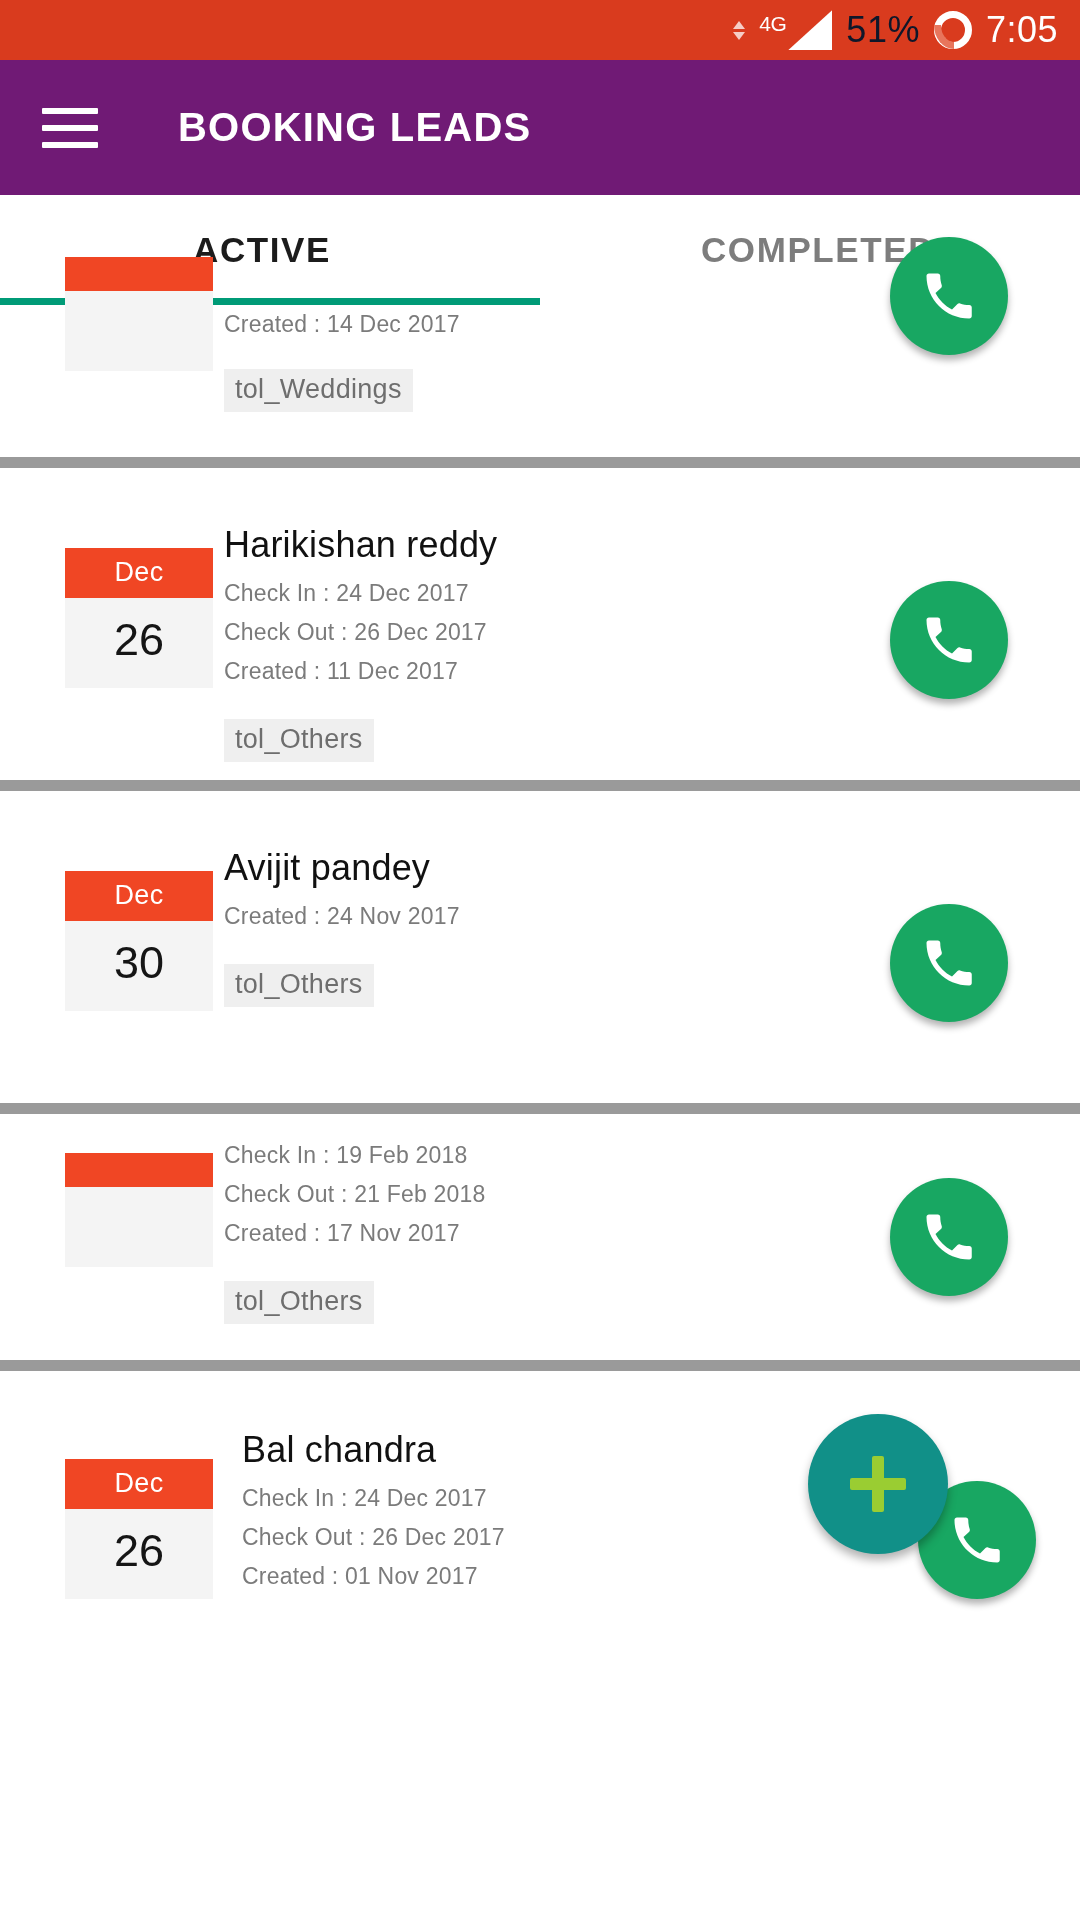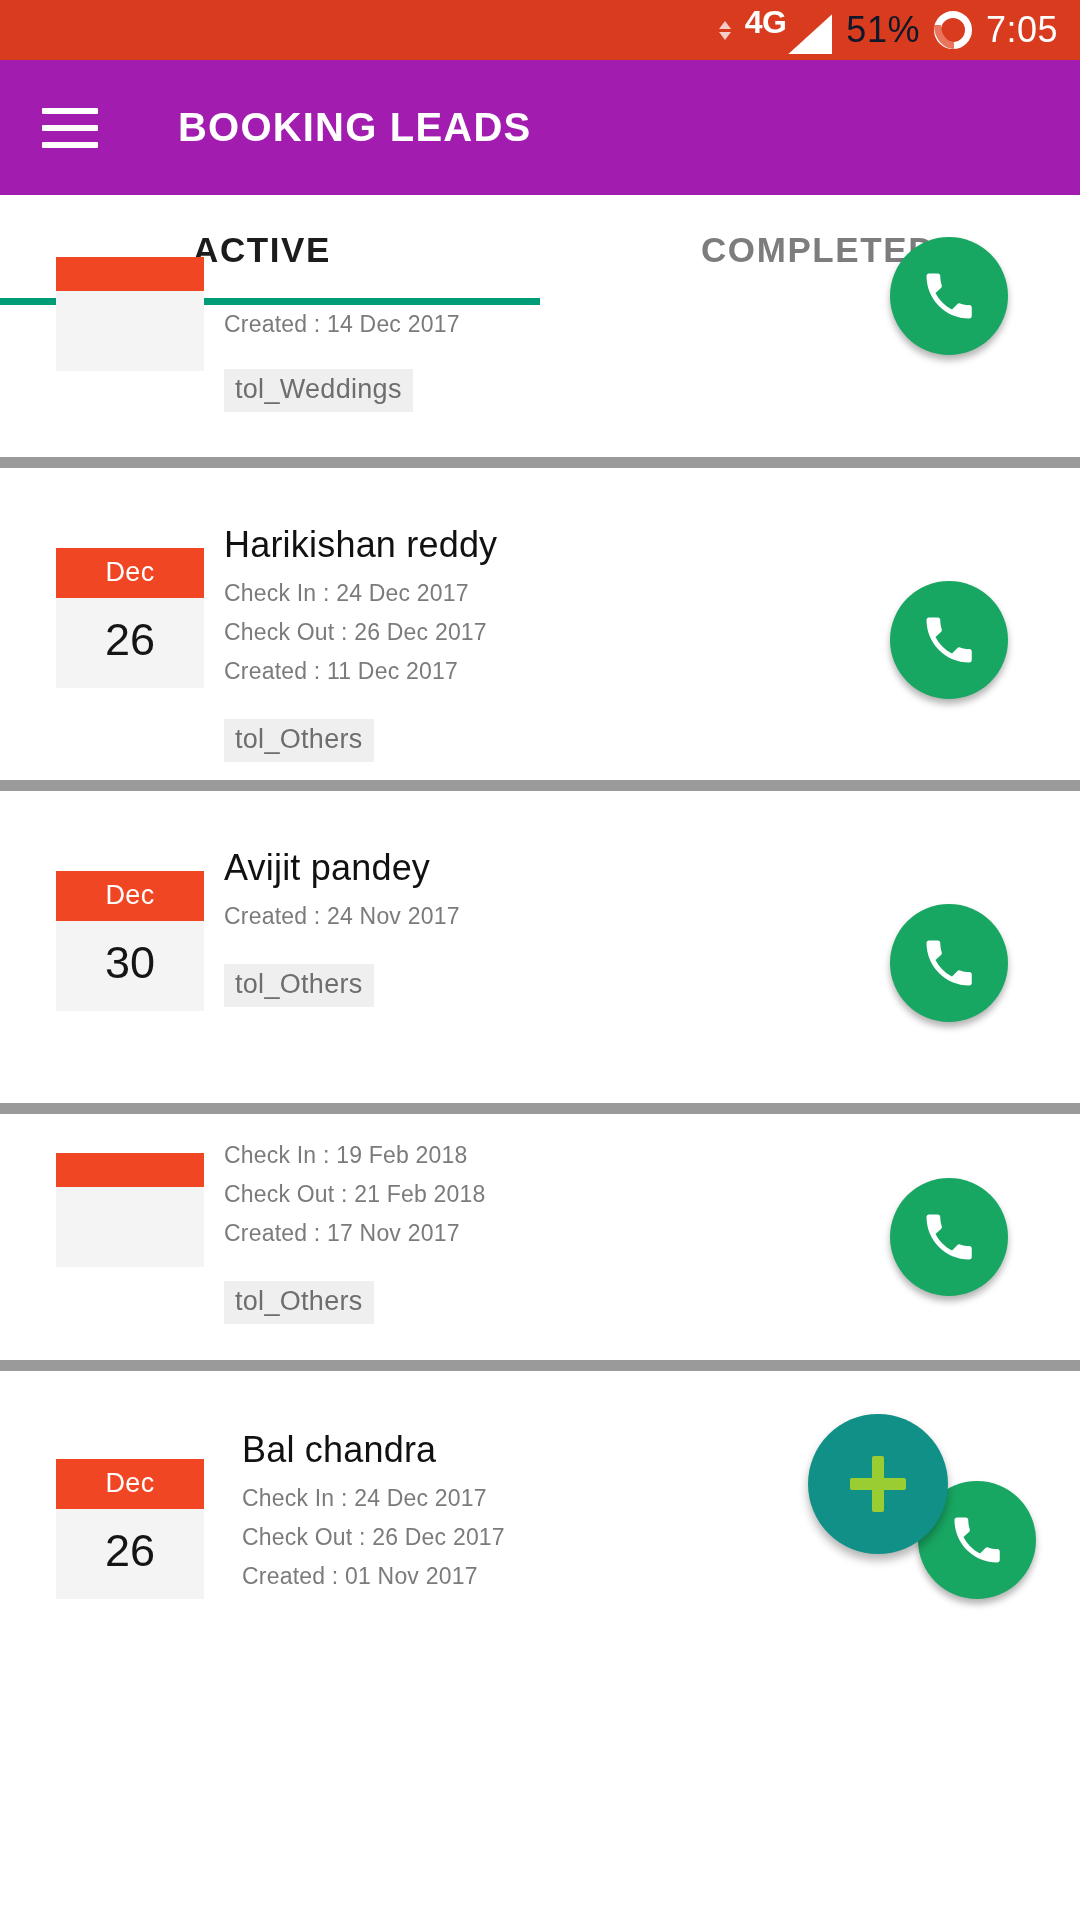--- a/index.html
+++ b/index.html
@@ -14,52 +14,52 @@
   .statusbar {
     position:relative; height:60px; background:#D93B1E;
     display:flex; align-items:center; justify-content:flex-end;
     padding-right:22px; gap:14px;
   }
   .sb-arrows { display:flex; flex-direction:column; gap:3px; align-items:center; }
   .sb-arrows i { display:block; width:0; height:0; border-left:6px solid transparent; border-right:6px solid transparent; }
   .sb-arrows i.up { border-bottom:8px solid rgba(255,255,255,.75); }
   .sb-arrows i.dn { border-top:8px solid rgba(255,255,255,.75); }
   .sb-net { display:flex; align-items:flex-end; gap:2px; }
-  .sb-4g { color:#fff; font-size:32px; font-weight:bold; line-height:1; margin-bottom:16px; letter-spacing:-.5px; }
+  .sb-4g { color:#fff; font-size:21px; font-weight:normal; line-height:1; margin-bottom:16px; letter-spacing:-.5px; }
   .sb-tri { width:44px; height:40px; background:#fff; clip-path:polygon(100% 0,100% 100%,0 100%); }
   .sb-batt-text { color:#0f172a; font-size:36px; font-weight:500; letter-spacing:.5px; }
   .sb-ring { width:38px; height:38px; border-radius:50%; border:7px solid #fff;
              position:relative; background:transparent; }
   .sb-ring::after { content:""; position:absolute; left:-7px; bottom:-7px; width:20px; height:24px;
              border-bottom-left-radius:20px 24px; border-left:7px solid #E8755C; border-bottom:7px solid #E8755C;
              box-sizing:border-box; }
   .sb-clock { color:#fff; font-size:36px; font-weight:500; letter-spacing:.5px; }
 
   
-  .appbar { height:135px; background:#a21caf; display:flex; align-items:center; padding-left:42px; }
+  .appbar { height:135px; background:#701a75; display:flex; align-items:center; padding-left:42px; }
   .burger { width:56px; display:flex; flex-direction:column; gap:11px; cursor:pointer; }
   .burger span { display:block; height:6px; background:#fff; border-radius:1px; }
   .appbar-title { color:#fff; font-size:40px; font-weight:bold; letter-spacing:1.2px; margin-left:80px; }
 
   
   .tabs { height:110px; background:#fff; display:flex; position:relative;gap:32px; }
   .tab { flex:1; display:flex; align-items:center; justify-content:center;
          font-size:35px; font-weight:bold; letter-spacing:1.6px; cursor:pointer; }
   .tab.active { color:#1c1c1c; }
   .tab.inactive { color:#7d7d7d; }
   .tab-underline { position:absolute; left:0; bottom:0; width:50%; height:7px; background:#009B77; }
 
   
   .list { position:relative; }
   .sep { height:11px; background:#9A9A9A; }
 
   .card { position:relative; background:#fff; display:flex; padding:0; }
   .cal-col { width:224px; flex:0 0 224px; position:relative; }
   .cal {
-    position:absolute; left:56px; width:148px;
+    position:absolute; left:65px; width:148px;
     background:#F4F4F4;
   }
   .cal-month { background:#F04624; color:#fff; font-size:27px; text-align:center;
                padding:9px 0 10px; letter-spacing:.4px; }
   .cal-month.empty { padding:17px 0; }
   .cal-day { color:#151515; font-size:45px; text-align:center; padding:16px 0 22px; }
   .cal-day.empty { padding:40px 0; }
 
   .mid-col { flex:1; padding-right:10px; }
   .lead-name { font-size:36px; color:#111; letter-spacing:.2px; }

